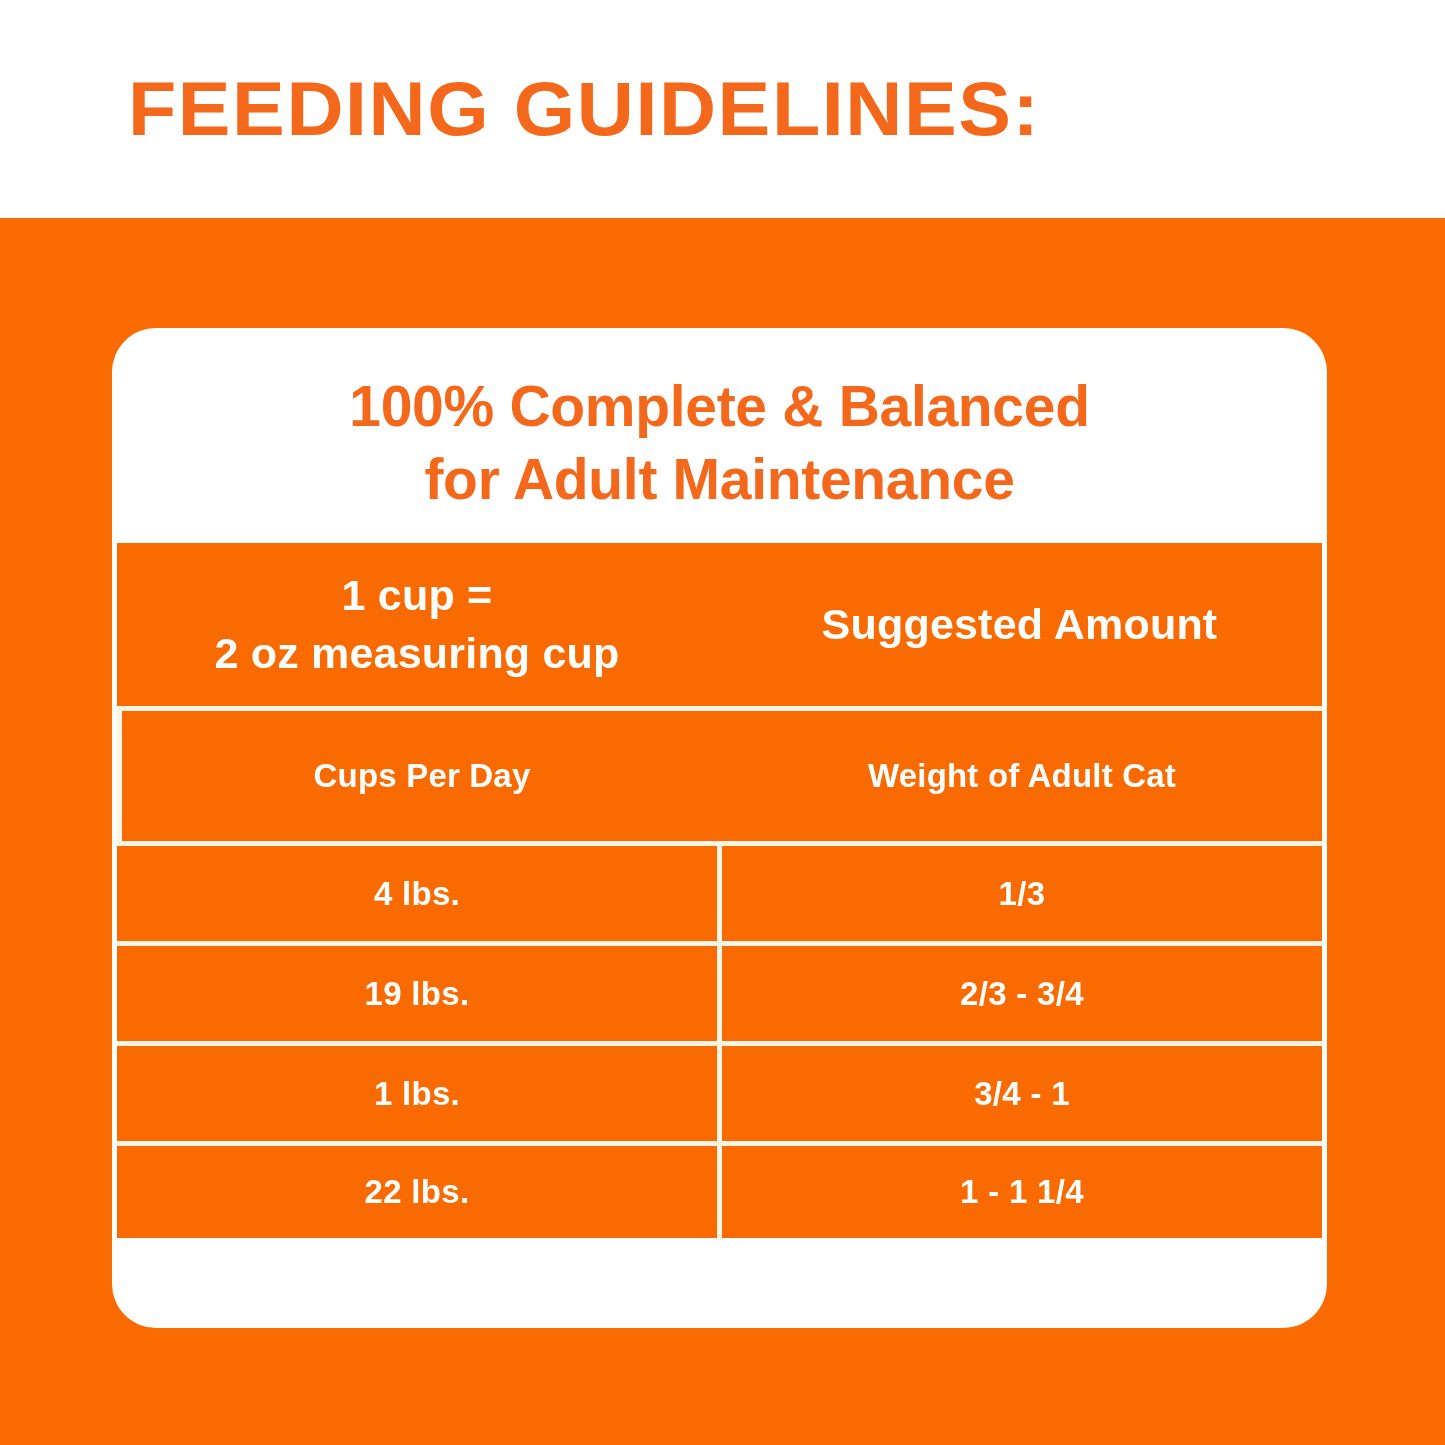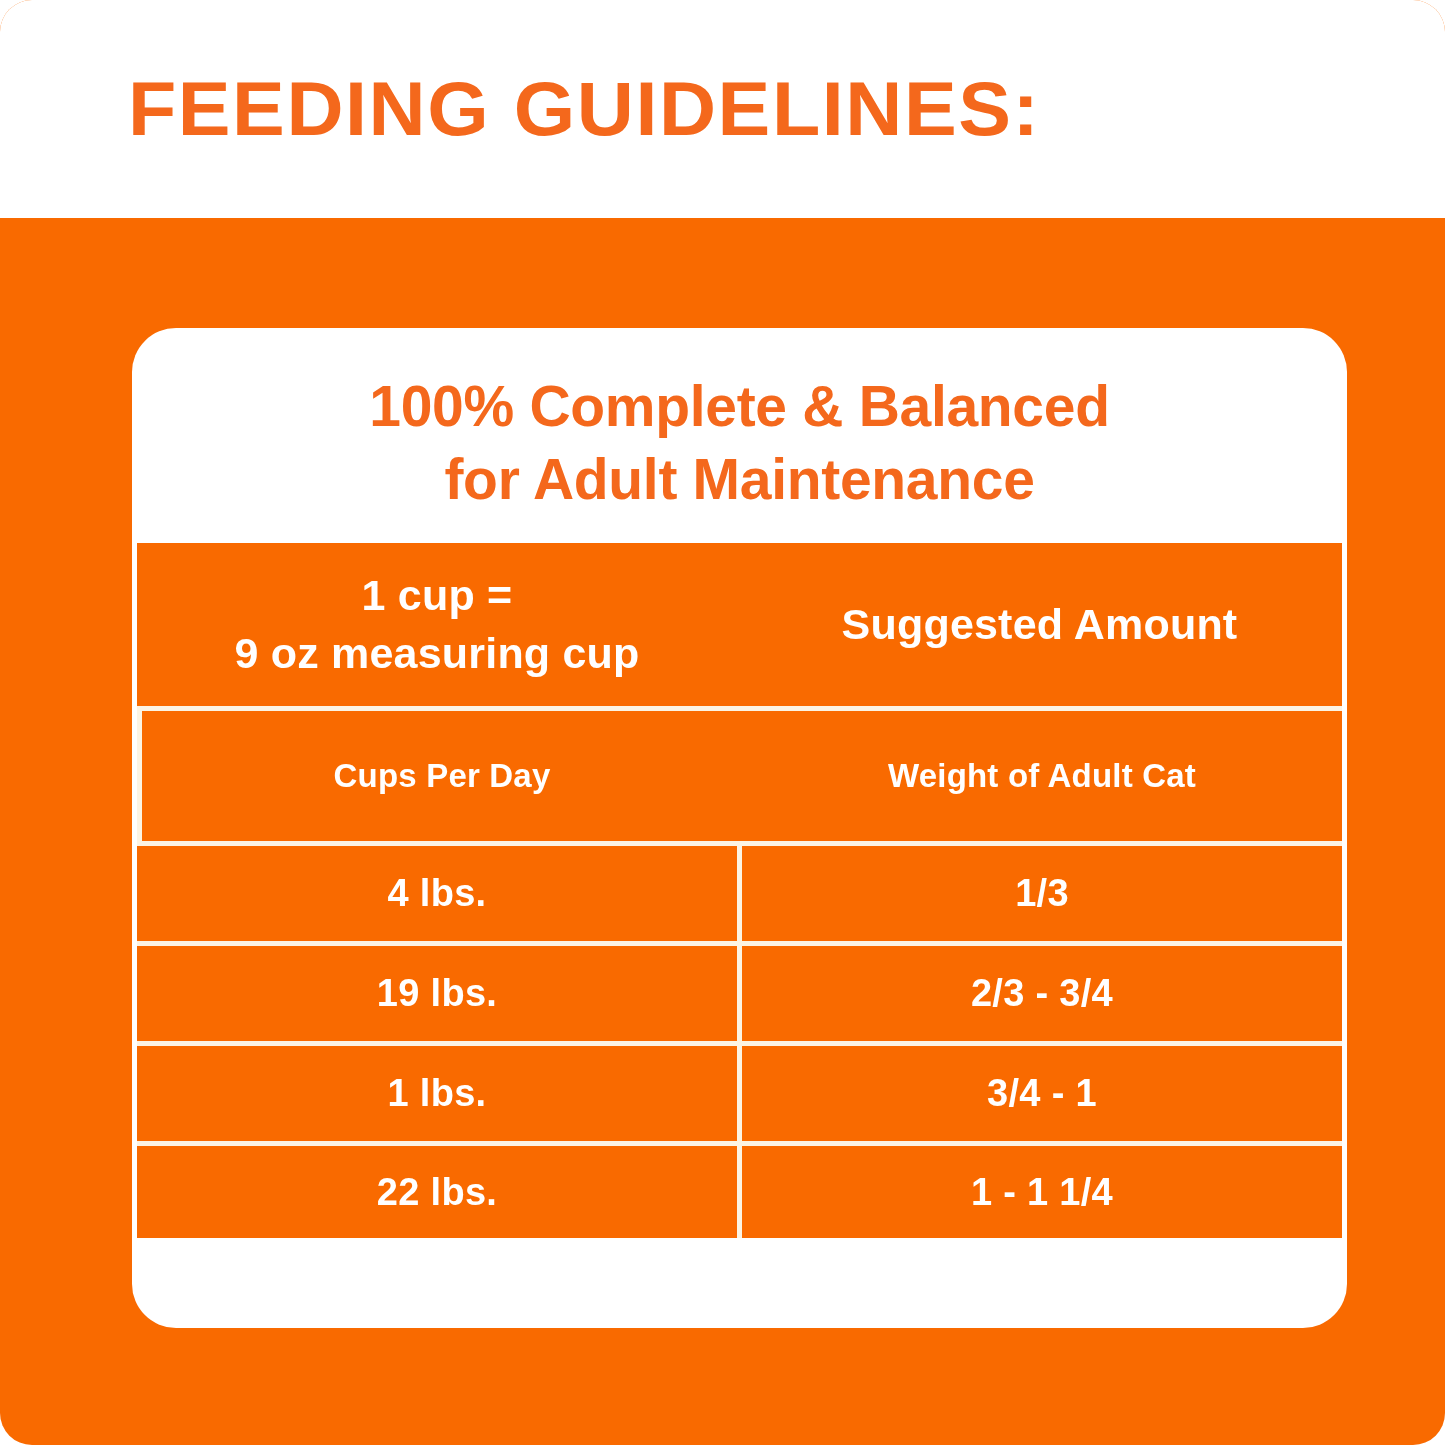--- a/index.html
+++ b/index.html
@@ -13,21 +13,20 @@
     font-family: "Liberation Sans", "DejaVu Sans", sans-serif;
     overflow: hidden;
   }
 
   .page {
     position: relative;
     width: 1445px;
     height: 1445px;
     background: #F96A00;
     overflow: hidden;
-    border-radius: 32px;
   }
 
   
   .top-band {
     position: absolute;
     left: 0;
     top: 0;
     width: 1445px;
     height: 218px;
     background: #ffffff;
@@ -42,21 +41,21 @@
     letter-spacing: 1.5px;
     color: #F4681C;
     white-space: nowrap;
     transform: scaleX(1.04);
     transform-origin: left center;
   }
 
   
   .card {
     position: absolute;
-    left: 132px;
+    left: 112px;
     top: 328px;
     width: 1215px;
     height: 1000px;
     background: #ffffff;
     border-radius: 44px;
     overflow: hidden;
   }
 
   .card-heading {
     padding-top: 42px;
@@ -113,21 +112,21 @@
   .row.head .cell.right { border-left: none; }
 
   .row.subhead .cell {
     height: 130px;
     font-size: 33px;
     letter-spacing: 0.2px;
   }
 
   .row.data .cell {
     height: 95px;
-    font-size: 38px;
+    font-size: 33px;
     letter-spacing: 0.3px;
   }
   .row.data.last .cell { height: 92px; }
 
   .stack { display: block; }
   .stack .line { display: block; white-space: nowrap; }
 </style>
 </head>
 <body>
 
@@ -143,21 +142,21 @@
       <span class="line">100% Complete &amp; Balanced</span>
       <span class="line">for Adult Maintenance</span>
     </div>
 
     <div class="table">
 
       <div class="row head">
         <div class="cell left">
           <span class="stack">
             <span class="line">1 cup =</span>
-            <span class="line">9 oz measuring cup</span>
+            <span class="line">2 oz measuring cup</span>
           </span>
         </div>
         <div class="cell right">
           <span class="stack">
             <span class="line">Suggested Amount</span>
           </span>
         </div>
       </div>
 
       <div class="row subhead">

